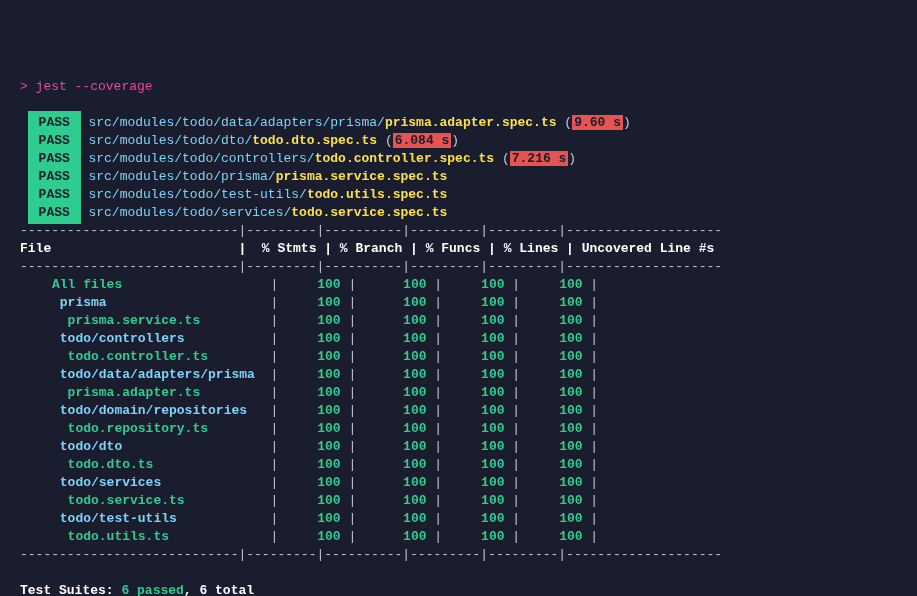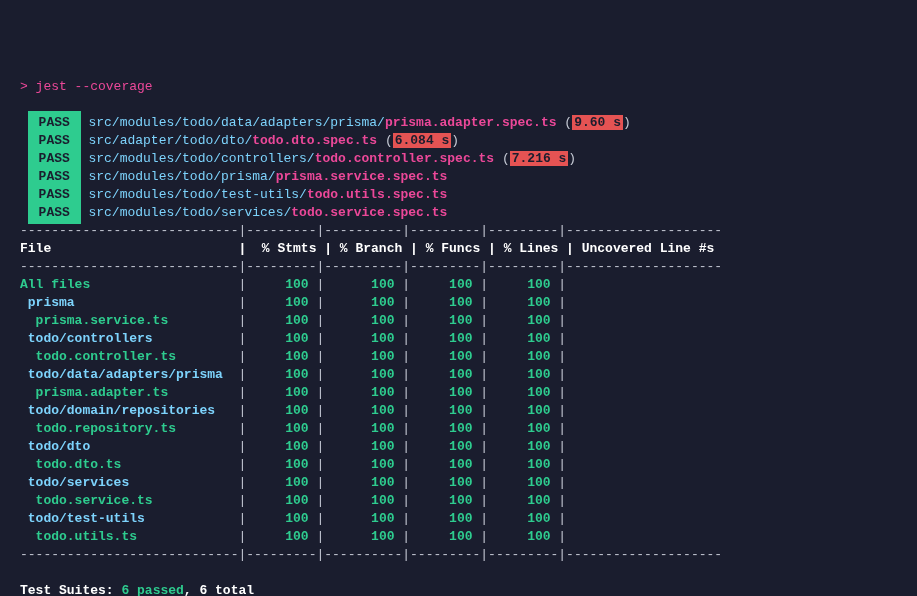--- a/index.html
+++ b/index.html
@@ -14,46 +14,46 @@
       overflow-x: auto;
     }
     .prompt { color: #ec4899; }
     .pass-badge {
       background: #2ecc8f;
       color: #1a1d2e;
       font-weight: bold;
       padding: 4px 3px;
     }
     .path-gray { color: #7dd3fc; }
-    .path-white { color: #ec4899; font-weight: bold; }
+    .path-white { color: #fde047; font-weight: bold; }
     .paren { color: #c5c9d4; }
     .time-red {
       background: #e55353;
       color: #1a1d2e;
       font-weight: bold;
       padding: 0 2px;
     }
     .divider { color: #c5c9d4; }
     .header { color: #ffffff; font-weight: bold; }
     .teal { color: #2ecc8f; font-weight: bold; }
     .yellow { color: #7dd3fc; font-weight: bold; }
     .white { color: #ffffff; font-weight: bold; }
     .label { color: #ffffff; font-weight: bold; }
     .green-bold { color: #2ecc8f; font-weight: bold; }
-    .row { display: block; }
+    .row { display: block; margin-left: 32px; }
   </style>
 </head>
 <body>
 
 
 
 <div id="out"><span class="prompt">&gt; jest --coverage</span>
 
  <span class="pass-badge">&nbsp;PASS&nbsp;</span> <span class="path-gray">src/modules/todo/data/adapters/prisma/</span><span class="path-white">prisma.adapter.spec.ts</span><span class="paren"> (</span><span class="time-red">9.60 s</span><span class="paren">)</span>
- <span class="pass-badge">&nbsp;PASS&nbsp;</span> <span class="path-gray">src/adapter/todo/dto/</span><span class="path-white">todo.dto.spec.ts</span><span class="paren"> (</span><span class="time-red">6.084 s</span><span class="paren">)</span>
+ <span class="pass-badge">&nbsp;PASS&nbsp;</span> <span class="path-gray">src/modules/todo/dto/</span><span class="path-white">todo.dto.spec.ts</span><span class="paren"> (</span><span class="time-red">6.084 s</span><span class="paren">)</span>
  <span class="pass-badge">&nbsp;PASS&nbsp;</span> <span class="path-gray">src/modules/todo/controllers/</span><span class="path-white">todo.controller.spec.ts</span><span class="paren"> (</span><span class="time-red">7.216 s</span><span class="paren">)</span>
  <span class="pass-badge">&nbsp;PASS&nbsp;</span> <span class="path-gray">src/modules/todo/prisma/</span><span class="path-white">prisma.service.spec.ts</span>
  <span class="pass-badge">&nbsp;PASS&nbsp;</span> <span class="path-gray">src/modules/todo/test-utils/</span><span class="path-white">todo.utils.spec.ts</span>
  <span class="pass-badge">&nbsp;PASS&nbsp;</span> <span class="path-gray">src/modules/todo/services/</span><span class="path-white">todo.service.spec.ts</span>
 <span class="divider">----------------------------|---------|----------|---------|---------|--------------------</span>
 <span class="header">File                        |  % Stmts | % Branch | % Funcs | % Lines | Uncovered Line #s</span>
 <span class="divider">----------------------------|---------|----------|---------|---------|--------------------</span>
 <span class="row"><span class="teal">All files                   </span><span class="divider">|</span><span class="teal">     100 </span><span class="divider">|</span><span class="teal">      100 </span><span class="divider">|</span><span class="teal">     100 </span><span class="divider">|</span><span class="teal">     100 </span><span class="divider">|</span></span><span class="row"><span class="yellow"> prisma                     </span><span class="divider">|</span><span class="teal">     100 </span><span class="divider">|</span><span class="teal">      100 </span><span class="divider">|</span><span class="teal">     100 </span><span class="divider">|</span><span class="teal">     100 </span><span class="divider">|</span></span><span class="row"><span class="teal">  prisma.service.ts         </span><span class="divider">|</span><span class="teal">     100 </span><span class="divider">|</span><span class="teal">      100 </span><span class="divider">|</span><span class="teal">     100 </span><span class="divider">|</span><span class="teal">     100 </span><span class="divider">|</span></span><span class="row"><span class="yellow"> todo/controllers           </span><span class="divider">|</span><span class="teal">     100 </span><span class="divider">|</span><span class="teal">      100 </span><span class="divider">|</span><span class="teal">     100 </span><span class="divider">|</span><span class="teal">     100 </span><span class="divider">|</span></span><span class="row"><span class="teal">  todo.controller.ts        </span><span class="divider">|</span><span class="teal">     100 </span><span class="divider">|</span><span class="teal">      100 </span><span class="divider">|</span><span class="teal">     100 </span><span class="divider">|</span><span class="teal">     100 </span><span class="divider">|</span></span><span class="row"><span class="yellow"> todo/data/adapters/prisma  </span><span class="divider">|</span><span class="teal">     100 </span><span class="divider">|</span><span class="teal">      100 </span><span class="divider">|</span><span class="teal">     100 </span><span class="divider">|</span><span class="teal">     100 </span><span class="divider">|</span></span><span class="row"><span class="teal">  prisma.adapter.ts         </span><span class="divider">|</span><span class="teal">     100 </span><span class="divider">|</span><span class="teal">      100 </span><span class="divider">|</span><span class="teal">     100 </span><span class="divider">|</span><span class="teal">     100 </span><span class="divider">|</span></span><span class="row"><span class="yellow"> todo/domain/repositories   </span><span class="divider">|</span><span class="teal">     100 </span><span class="divider">|</span><span class="teal">      100 </span><span class="divider">|</span><span class="teal">     100 </span><span class="divider">|</span><span class="teal">     100 </span><span class="divider">|</span></span><span class="row"><span class="teal">  todo.repository.ts        </span><span class="divider">|</span><span class="teal">     100 </span><span class="divider">|</span><span class="teal">      100 </span><span class="divider">|</span><span class="teal">     100 </span><span class="divider">|</span><span class="teal">     100 </span><span class="divider">|</span></span><span class="row"><span class="yellow"> todo/dto                   </span><span class="divider">|</span><span class="teal">     100 </span><span class="divider">|</span><span class="teal">      100 </span><span class="divider">|</span><span class="teal">     100 </span><span class="divider">|</span><span class="teal">     100 </span><span class="divider">|</span></span><span class="row"><span class="teal">  todo.dto.ts               </span><span class="divider">|</span><span class="teal">     100 </span><span class="divider">|</span><span class="teal">      100 </span><span class="divider">|</span><span class="teal">     100 </span><span class="divider">|</span><span class="teal">     100 </span><span class="divider">|</span></span><span class="row"><span class="yellow"> todo/services              </span><span class="divider">|</span><span class="teal">     100 </span><span class="divider">|</span><span class="teal">      100 </span><span class="divider">|</span><span class="teal">     100 </span><span class="divider">|</span><span class="teal">     100 </span><span class="divider">|</span></span><span class="row"><span class="teal">  todo.service.ts           </span><span class="divider">|</span><span class="teal">     100 </span><span class="divider">|</span><span class="teal">      100 </span><span class="divider">|</span><span class="teal">     100 </span><span class="divider">|</span><span class="teal">     100 </span><span class="divider">|</span></span><span class="row"><span class="yellow"> todo/test-utils            </span><span class="divider">|</span><span class="teal">     100 </span><span class="divider">|</span><span class="teal">      100 </span><span class="divider">|</span><span class="teal">     100 </span><span class="divider">|</span><span class="teal">     100 </span><span class="divider">|</span></span><span class="row"><span class="teal">  todo.utils.ts             </span><span class="divider">|</span><span class="teal">     100 </span><span class="divider">|</span><span class="teal">      100 </span><span class="divider">|</span><span class="teal">     100 </span><span class="divider">|</span><span class="teal">     100 </span><span class="divider">|</span></span><span class="divider">----------------------------|---------|----------|---------|---------|--------------------</span>
 
 <span class="label">Test Suites:</span> <span class="green-bold">6 passed</span><span class="white">, 6 total</span>

